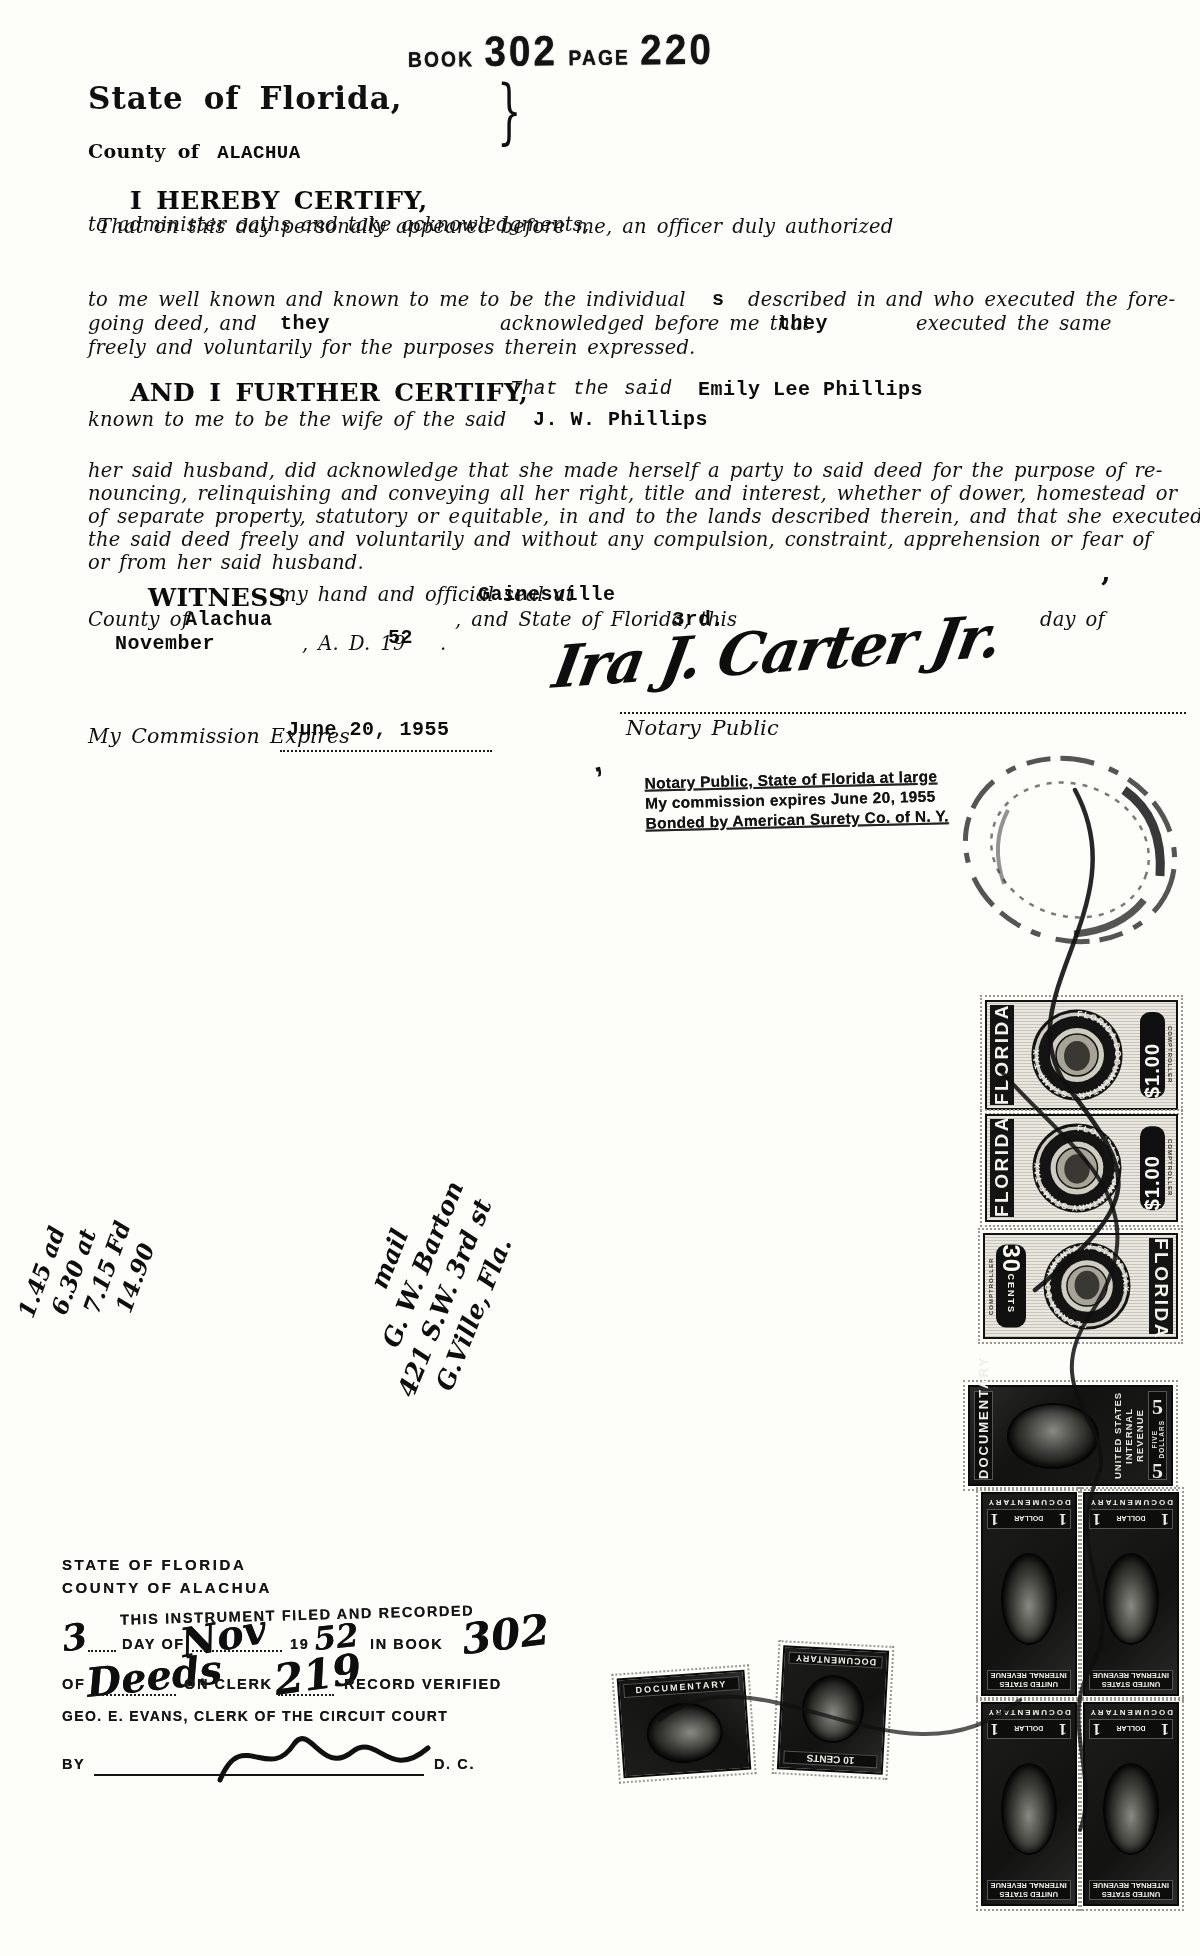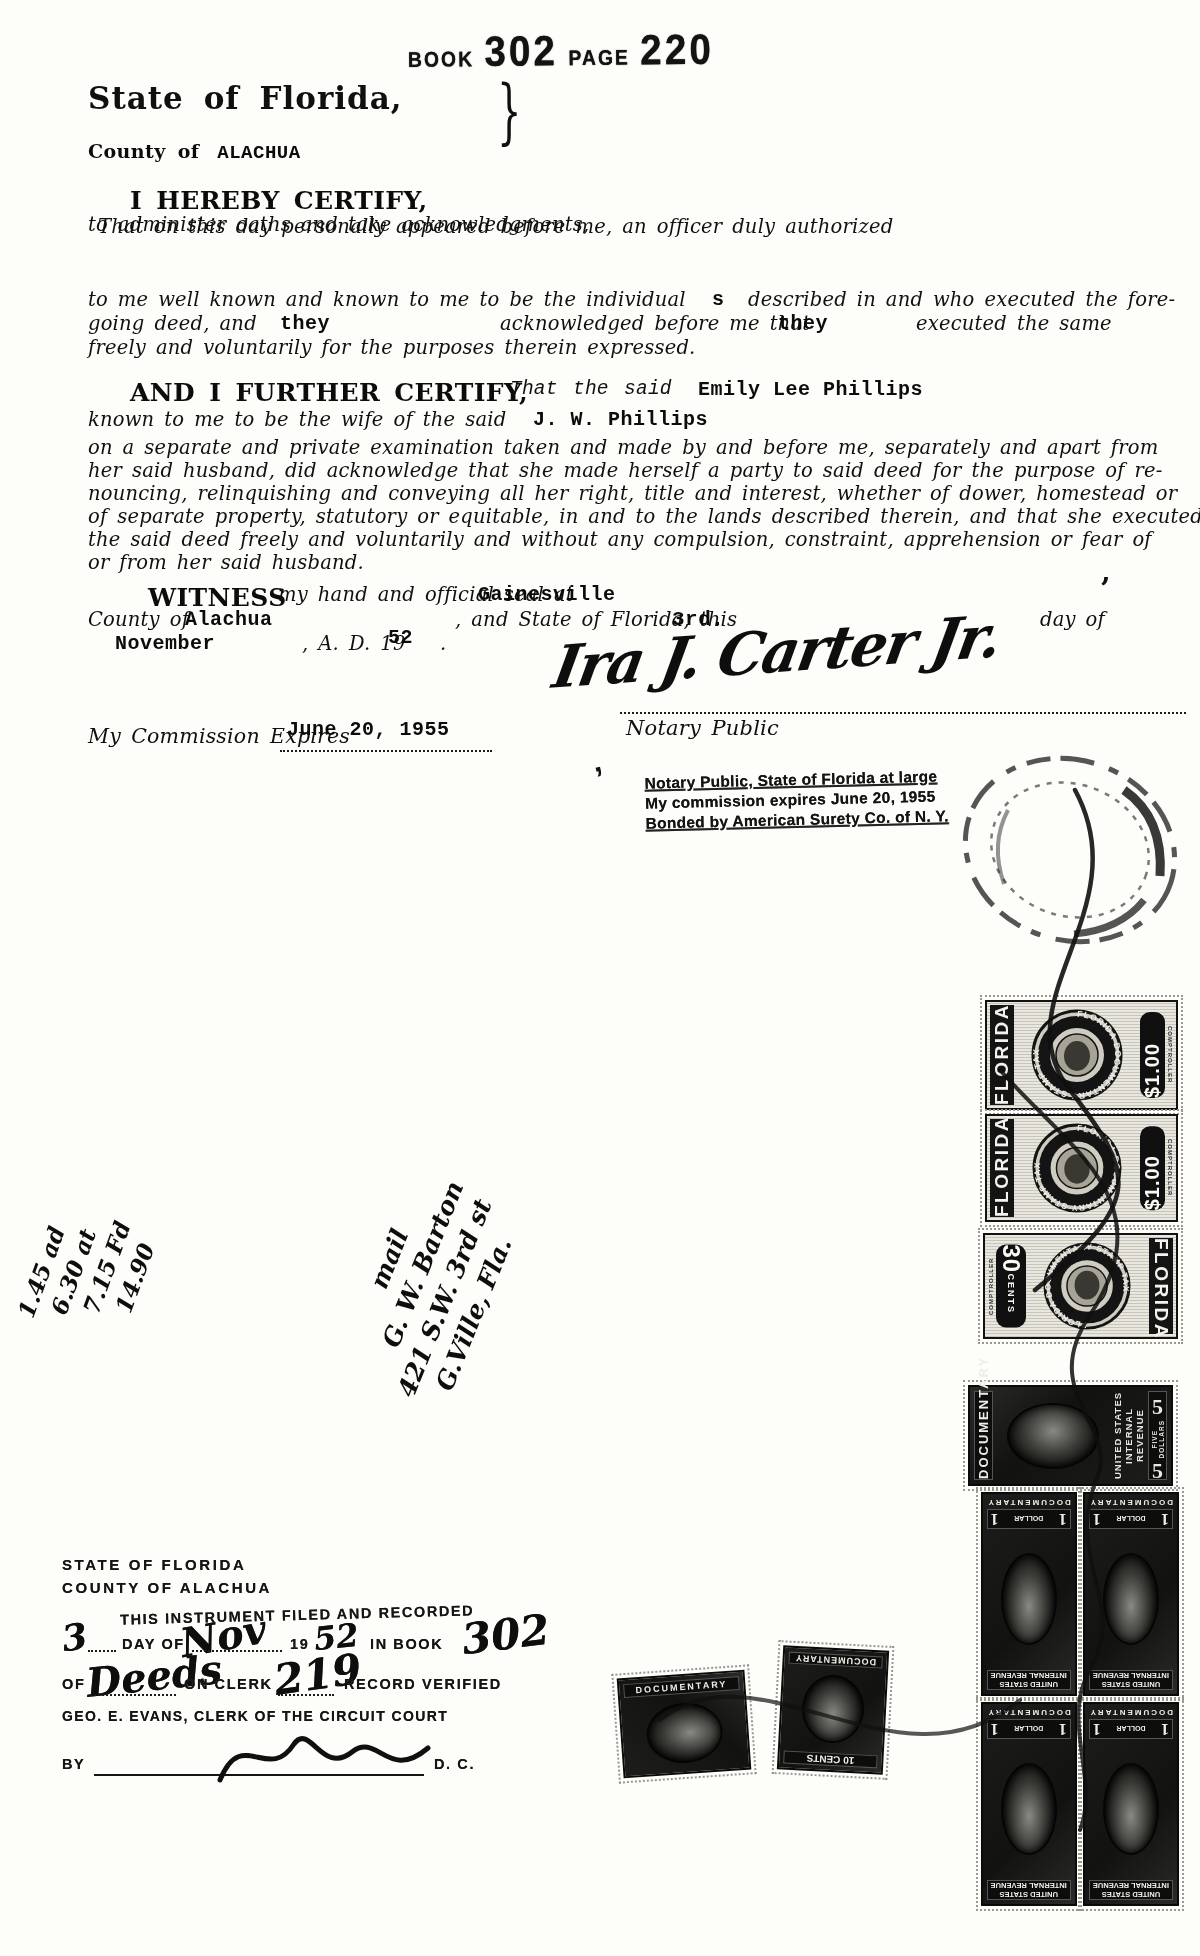--- a/index.html
+++ b/index.html
@@ -79,21 +79,20 @@
 
   <div class="line" style="top:378px;">
     <span class="bld abs" style="left:42px;">AND I FURTHER CERTIFY,</span>
     <span class="it abs" style="left:422px;font-family:Liberation Mono, monospace;">That the said</span>
     <span class="tw abs" style="left:610px;">Emily Lee Phillips</span>
   </div>
   <div class="line" style="top:408px;text-align:right;">
     <span class="it abs" style="left:0;">known to me to be the wife of the said</span>
     <span class="tw abs" style="left:445px;">J. W. Phillips</span>
   </div>
-  <div class="line it" style="top:436px;">on a separate and private examination taken and made by and before me, separately and apart from</div>
   <div class="line it" style="top:459px;">her said husband, did acknowledge that she made herself a party to said deed for the purpose of re-</div>
   <div class="line it" style="top:482px;">nouncing, relinquishing and conveying all her right, title and interest, whether of dower, homestead or</div>
   <div class="line it" style="top:505px;">of separate property, statutory or equitable, in and to the lands described therein, and that she executed</div>
   <div class="line it" style="top:528px;">the said deed freely and voluntarily and without any compulsion, constraint, apprehension or fear of</div>
   <div class="line it" style="top:551px;">or from her said husband.</div>
 
   <div class="line" style="top:583px;">
     <span class="bld abs" style="left:60px;">WITNESS</span>
     <span class="it abs" style="left:190px;">my hand and official seal at</span>
     <span class="tw abs" style="left:390px;">Gainesville</span>

